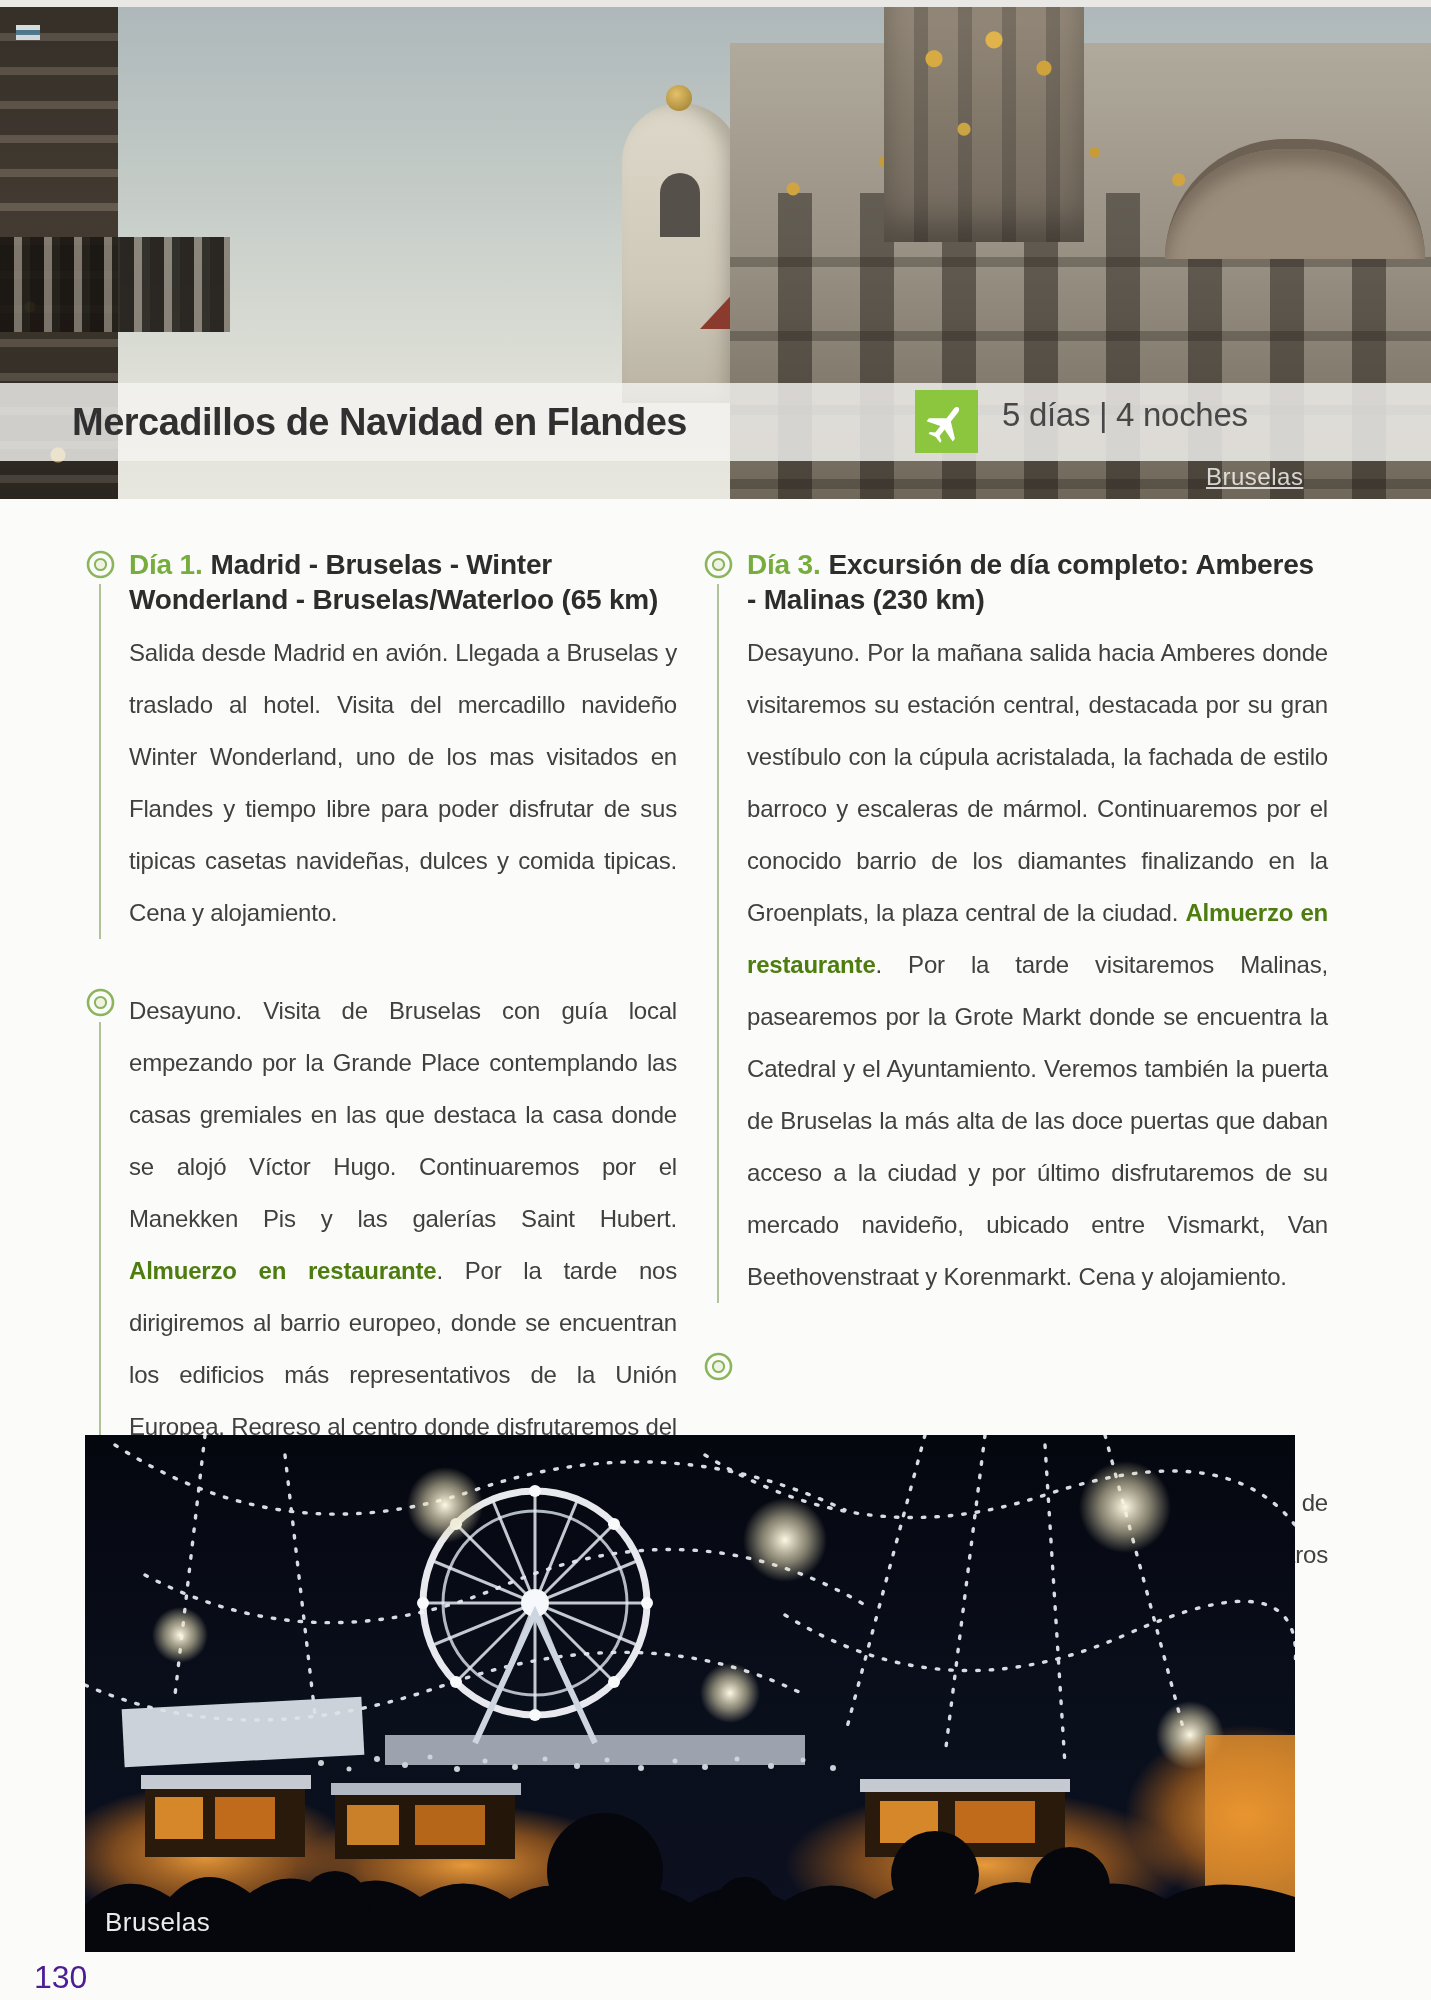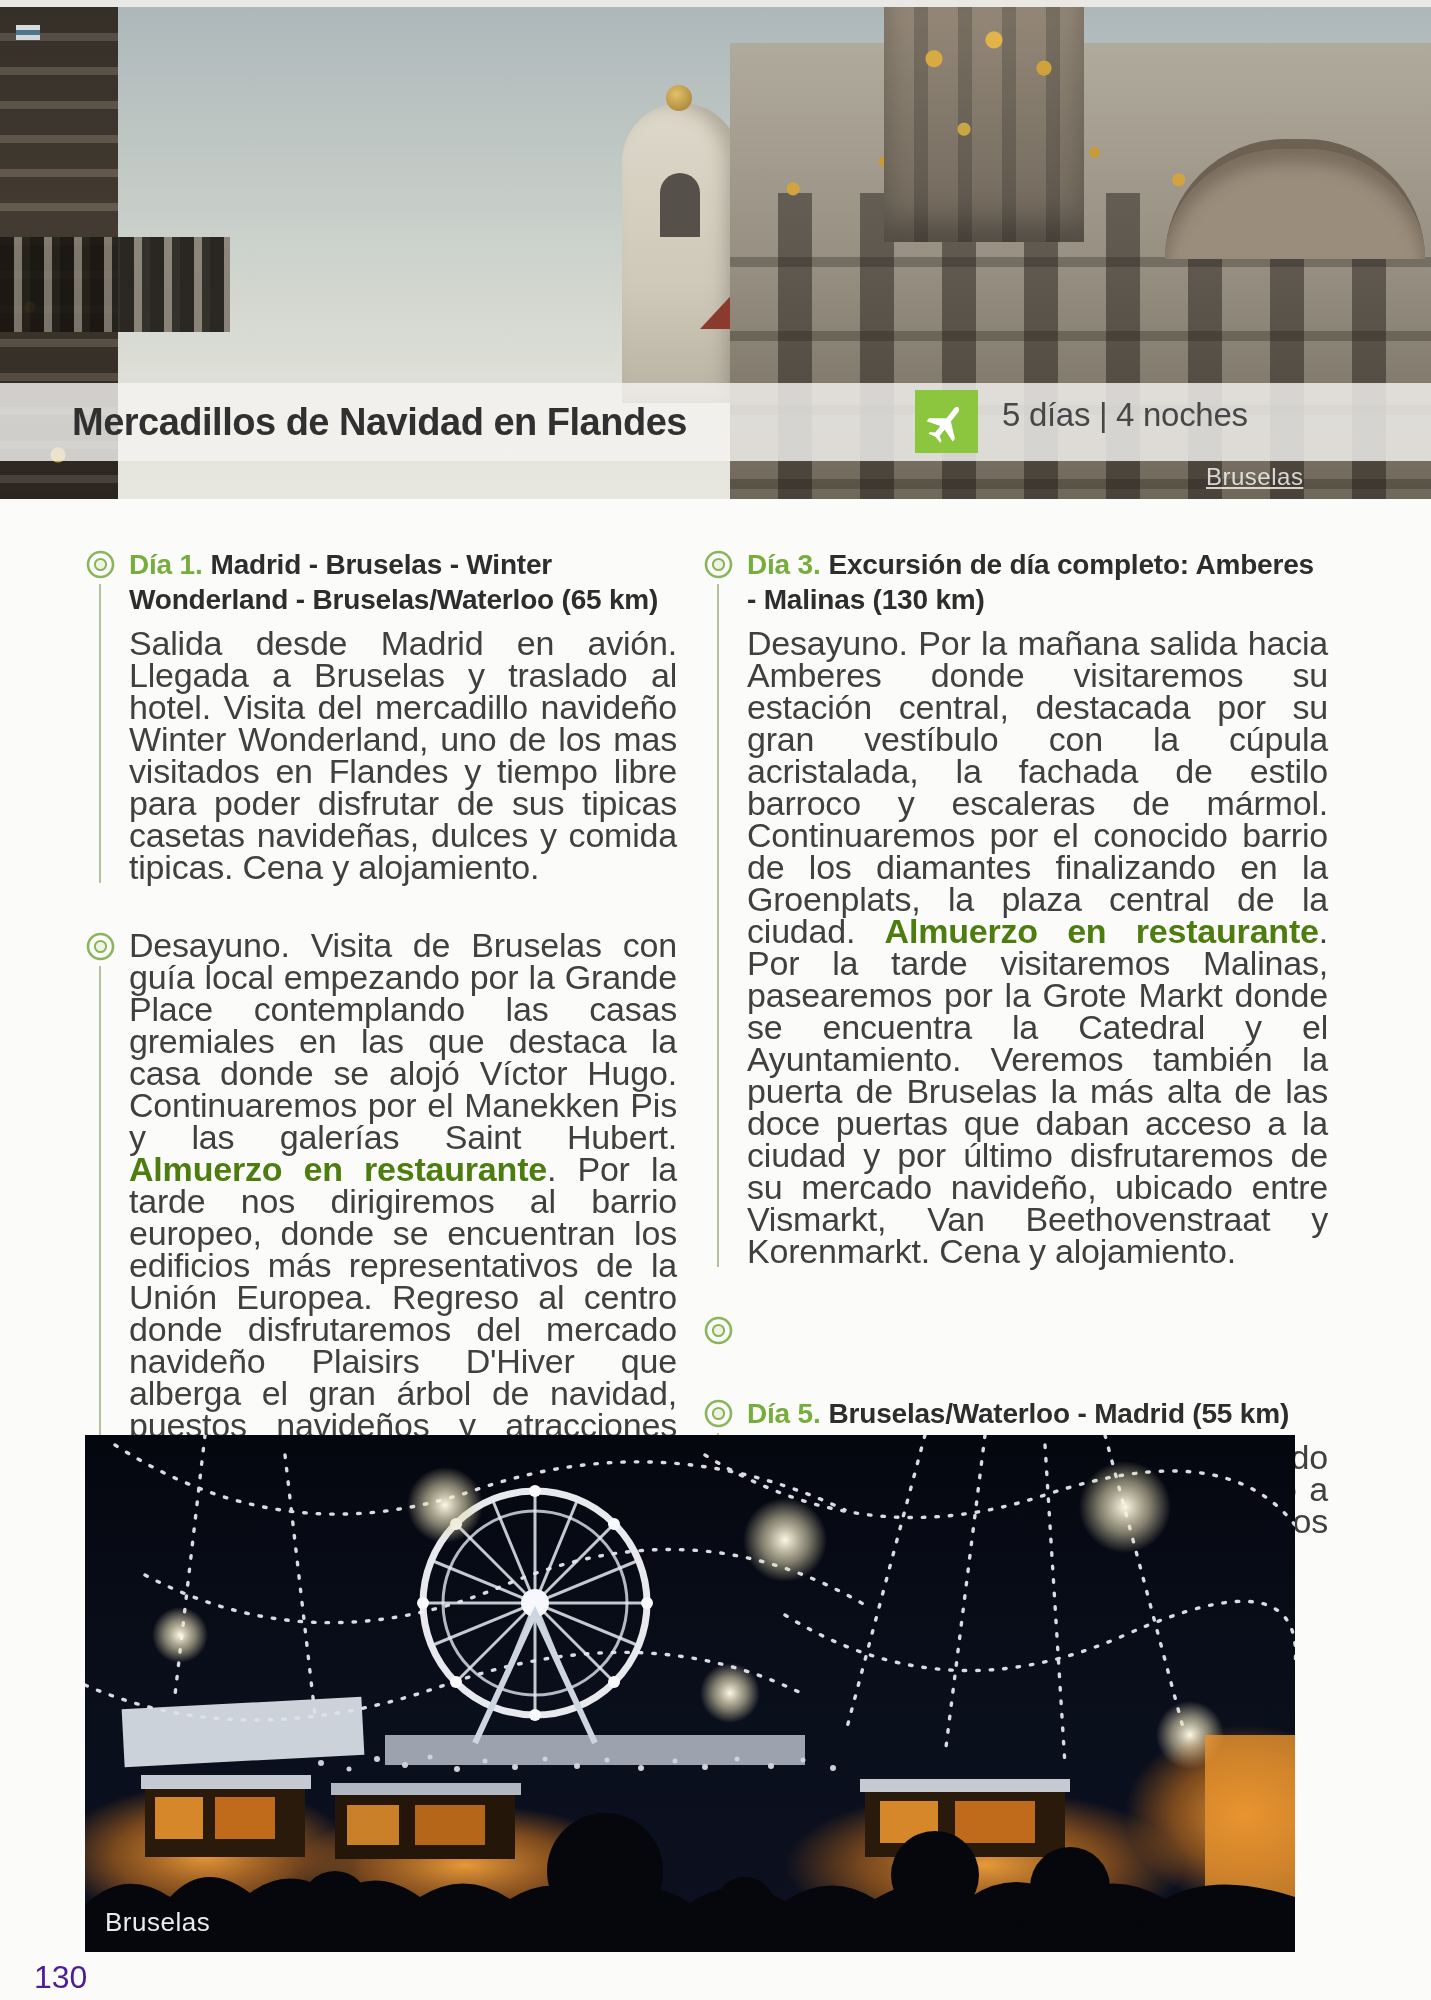--- a/index.html
+++ b/index.html
@@ -97,21 +97,21 @@
   .col-left{width:592px;}
   .col-right{width:625px;}
   .day{display:flex;margin-bottom:46px;}
   .day:last-child{margin-bottom:0;}
   .rail{width:44px;flex:0 0 44px;display:flex;flex-direction:column;align-items:flex-start;}
   .rail svg{width:31px;height:31px;margin-top:2px;}
   .rail .line{width:2px;flex:1 1 auto;margin:4px 0 0 14px;background:#b2c39b;}
   .day-content{flex:1 1 auto;}
   .day-heading{font-size:28px;line-height:35px;font-weight:700;color:#2d2d2d;margin:0 0 10px 0;letter-spacing:-.2px;}
   .day-heading .day-label{color:#76ad3c;margin-right:8px;}
-  .day-body{font-size:34px;line-height:32px;margin:0;color:#404040;text-align:justify;letter-spacing:-.2px;}
+  .day-body{font-size:24px;line-height:52px;margin:0;color:#404040;text-align:justify;letter-spacing:-.2px;}
   .day-body .seg-bold{font-weight:700;color:#4d7c0f;}
   
   .night-photo{position:absolute;left:85px;top:1428px;width:1210px;height:517px;overflow:hidden;
     background:linear-gradient(180deg,#05070f 0%,#0a0f1c 55%,#0c1020 100%);}
   .night-photo svg{position:absolute;inset:0;}
   .night-caption{position:absolute;left:20px;bottom:14px;font-size:26px;color:rgba(255,255,255,.92);letter-spacing:.5px;}
   .page-number{position:absolute;left:34px;top:1952px;font-size:32px;color:#4c1d95;}
 </style>
 </head>
 <body>
@@ -177,21 +177,21 @@
     <div class="col col-right">
     <div class="day">
       <div class="rail">
         <svg viewBox="0 0 31 31">
           <circle cx="15.5" cy="15.5" r="12.5" fill="none" stroke="#8ab55a" stroke-width="2.6"></circle>
           <circle cx="15.5" cy="15.5" r="5.6" fill="#eef3e3" stroke="#8ab55a" stroke-width="2"></circle>
         </svg>
         <div class="line"></div>
       </div>
       <div class="day-content">
-        <p class="day-heading"><span class="day-label">Día 3.</span><span>Excursión de día completo: Amberes - Malinas (130 km)</span></p>
+        <p class="day-heading"><span class="day-label">Día 3.</span><span>Excursión de día completo: Amberes - Malinas (230 km)</span></p>
         <p class="day-body"><span>Desayuno. Por la mañana salida hacia Amberes donde visitaremos su estación central, destacada por su gran vestíbulo con la cúpula acristalada, la fachada de estilo barroco y escaleras de mármol. Continuaremos por el conocido barrio de los diamantes finalizando en la Groenplats, la plaza central de la ciudad. </span><span class="seg-bold">Almuerzo en restaurante</span><span>. Por la tarde visitaremos Malinas, pasearemos por la Grote Markt donde se encuentra la Catedral y el Ayuntamiento. Veremos también la puerta de Bruselas la más alta de las doce puertas que daban acceso a la ciudad y por último disfrutaremos de su mercado navideño, ubicado entre Vismarkt, Van Beethovenstraat y Korenmarkt. Cena y alojamiento.</span></p>
       </div>
     </div>
 
     <div class="day">
       <div class="rail">
         <svg viewBox="0 0 31 31">
           <circle cx="15.5" cy="15.5" r="12.5" fill="none" stroke="#8ab55a" stroke-width="2.6"></circle>
           <circle cx="15.5" cy="15.5" r="5.6" fill="#eef3e3" stroke="#8ab55a" stroke-width="2"></circle>
         </svg>

